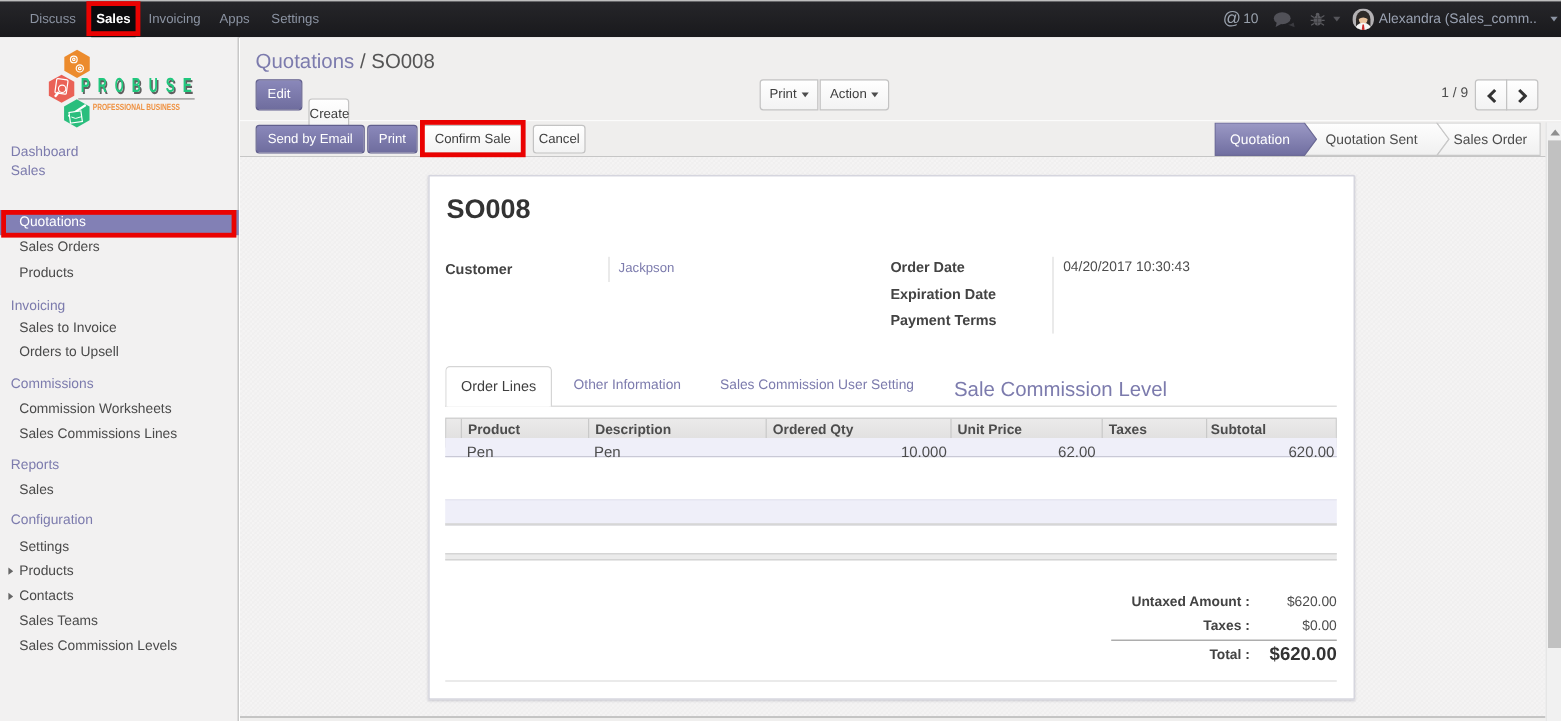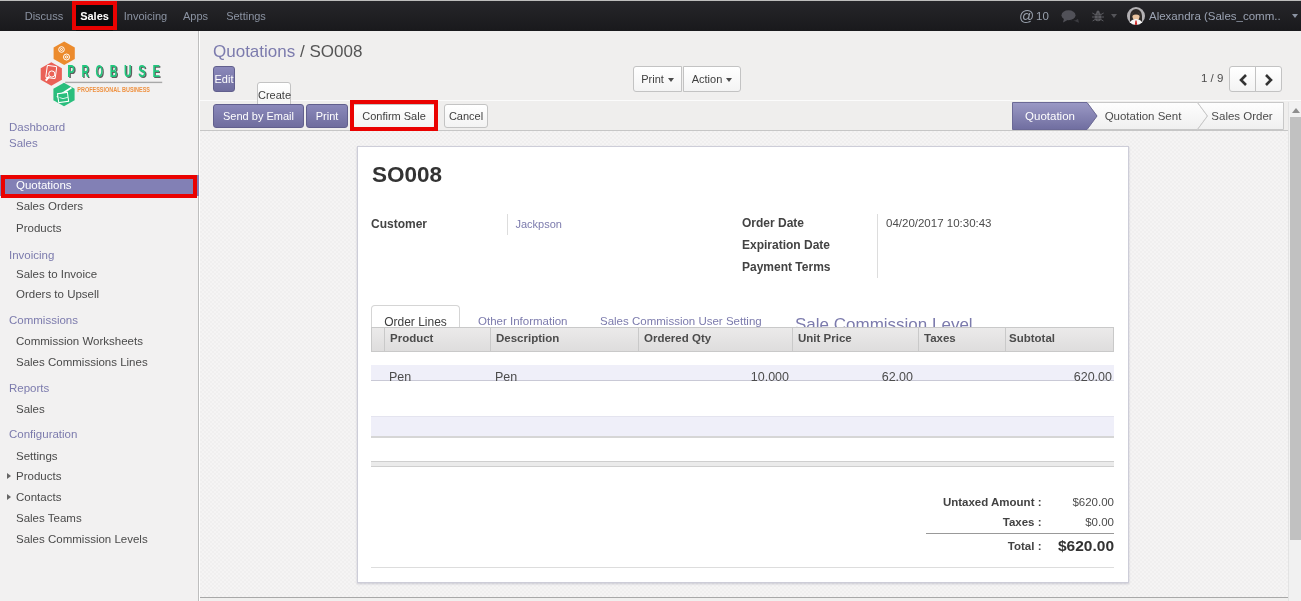--- a/index.html
+++ b/index.html
@@ -164,21 +164,21 @@
   <div class="sb-item" style="top:501.5px;">Sales Commission Levels</div>
 </div>
 
 <div id="mainhead"></div>
 <div id="statusrow"></div>
 <div id="content"></div>
 <div id="contentbottom"></div>
 
 <div id="breadcrumb"><a>Quotations</a> / <span>SO008</span></div>
 
-<div class="btn btn-purple" style="left:213px; top:66px; width:22px; height:26px; line-height:24px;">Edit</div>
+<div class="btn btn-purple" style="left:213px; top:66px; width:39px; height:26px; line-height:24px;">Edit</div>
 <div class="btn btn-white" style="left:257px; top:82px; width:34px; height:26px; line-height:24px;">Create</div>
 <div class="btn btn-white" style="left:633px; top:66px; width:49px; height:26px; line-height:24px; border-top-right-radius:0; border-bottom-right-radius:0;">Print<span class="caret"></span></div>
 <div class="btn btn-white" style="left:683px; top:66px; width:58px; height:26px; line-height:24px; border-top-left-radius:0; border-bottom-left-radius:0;">Action<span class="caret"></span></div>
 
 <div style="position:absolute; left:1201px; top:72px; font-size:11.5px; color:#4c4c4c;">1 / 9</div>
 <div class="btn btn-white" style="left:1229px; top:66px; width:27px; height:26px; border-top-right-radius:0; border-bottom-right-radius:0;">
   <svg width="8" height="12" viewBox="0 0 8 12" style="margin-top:7px;">
       <path d="M7 1 L2 6 L7 11" stroke="#333" stroke-width="2.6" fill="none"></path>
     </svg>
 </div>
@@ -224,21 +224,21 @@
   <div class="lbl" style="left:384px; top:113px;">Payment Terms</div>
   <div style="position:absolute; left:519px; top:67px; width:1px; height:64px; background:#ddd;"></div>
   <div style="position:absolute; left:528px; top:69.5px; color:#4c4c4c; font-size:11.5px;">04/20/2017 10:30:43</div>
 
   <div style="position:absolute; left:13px; top:191px; width:743px; height:1px; background:#d5d5d5;"></div>
   <div style="position:absolute; left:13px; top:158px; width:89px; height:34px; background:#fff; border:1px solid #d5d5d5; border-bottom:none; border-radius:4px 4px 0 0; text-align:center; line-height:33px; color:#3e3e3e; font-size:12px;">Order Lines</div>
   <div style="position:absolute; left:120px; top:167.5px; color:#7c7bad; font-size:11.5px;">Other Information</div>
   <div style="position:absolute; left:242px; top:167.5px; color:#7c7bad; font-size:11.5px;">Sales Commission User Setting</div>
   <div style="position:absolute; left:437px; top:167.5px; color:#7c7bad; font-size:17px;text-align:center;">Sale Commission Level</div>
 
-  <div style="position:absolute; left:13px; top:180px; width:743px; height:25px; background:linear-gradient(#ebeaea,#dedddd); border:1px solid #c9c9c9;text-align:right;">
+  <div style="position:absolute; left:13px; top:201px; width:743px; height:25px; background:linear-gradient(#ebeaea,#dedddd); border:1px solid #c9c9c9;text-align:right;">
     <div style="position:absolute; left:12px; top:0; width:1px; height:23px; background:#c9c9c9;"></div>
     <div style="position:absolute; left:118px; top:0; width:1px; height:23px; background:#c9c9c9;"></div>
     <div style="position:absolute; left:266px; top:0; width:1px; height:23px; background:#c9c9c9;"></div>
     <div style="position:absolute; left:420px; top:0; width:1px; height:23px; background:#c9c9c9;"></div>
     <div style="position:absolute; left:546px; top:0; width:1px; height:23px; background:#c9c9c9;"></div>
     <div style="position:absolute; left:633px; top:0; width:1px; height:23px; background:#c9c9c9;"></div>
     <div style="position:absolute; left:18px; top:4px; font-weight:bold; font-size:11.5px;">Product</div>
     <div style="position:absolute; left:124px; top:4px; font-weight:bold; font-size:11.5px;">Description</div>
     <div style="position:absolute; left:272px; top:4px; font-weight:bold; font-size:11.5px;">Ordered Qty</div>
     <div style="position:absolute; left:426px; top:4px; font-weight:bold; font-size:11.5px;">Unit Price</div>

